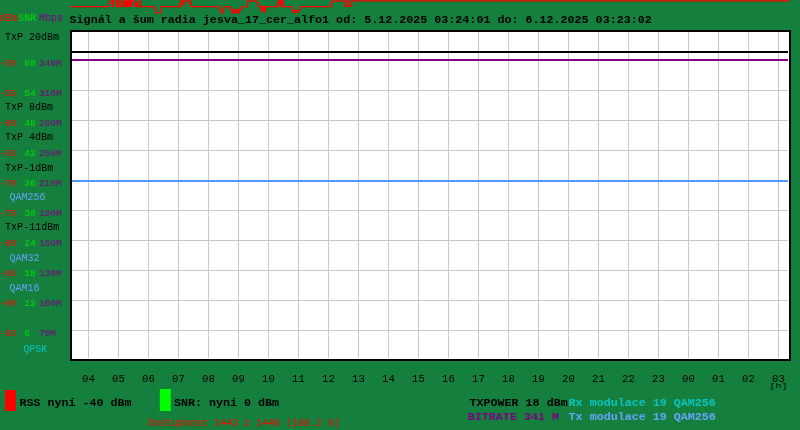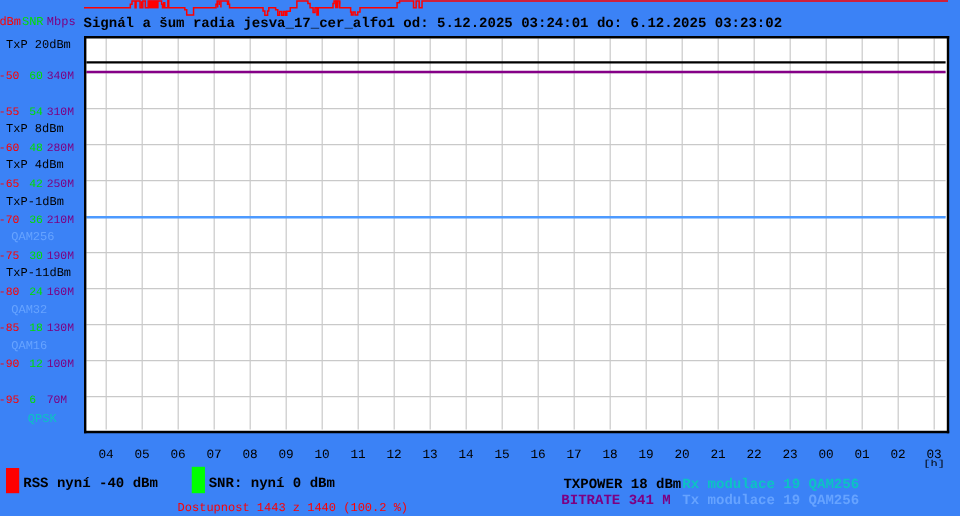--- a/index.html
+++ b/index.html
@@ -1,16 +1,16 @@
 <!DOCTYPE html>
 <html><head>
 <meta charset="utf-8">
 <style>
   html,body{margin:0;padding:0;}
-  #page{position:relative;width:800px;height:430px;background:#3b82f6;overflow:hidden;}
+  #page{position:relative;width:800px;height:430px;background:#15803d;overflow:hidden;}
   svg{position:absolute;left:0;top:0;}
   text{font-family:"Liberation Mono", monospace;}
   .b{font-weight:bold;}
 </style>
 </head>
 <body>
 <div id="page">
 <svg width="800" height="430" viewBox="0 0 800 430">
 
   <rect x="71" y="30.5" width="719" height="329" fill="#ffffff" stroke="none"></rect>

